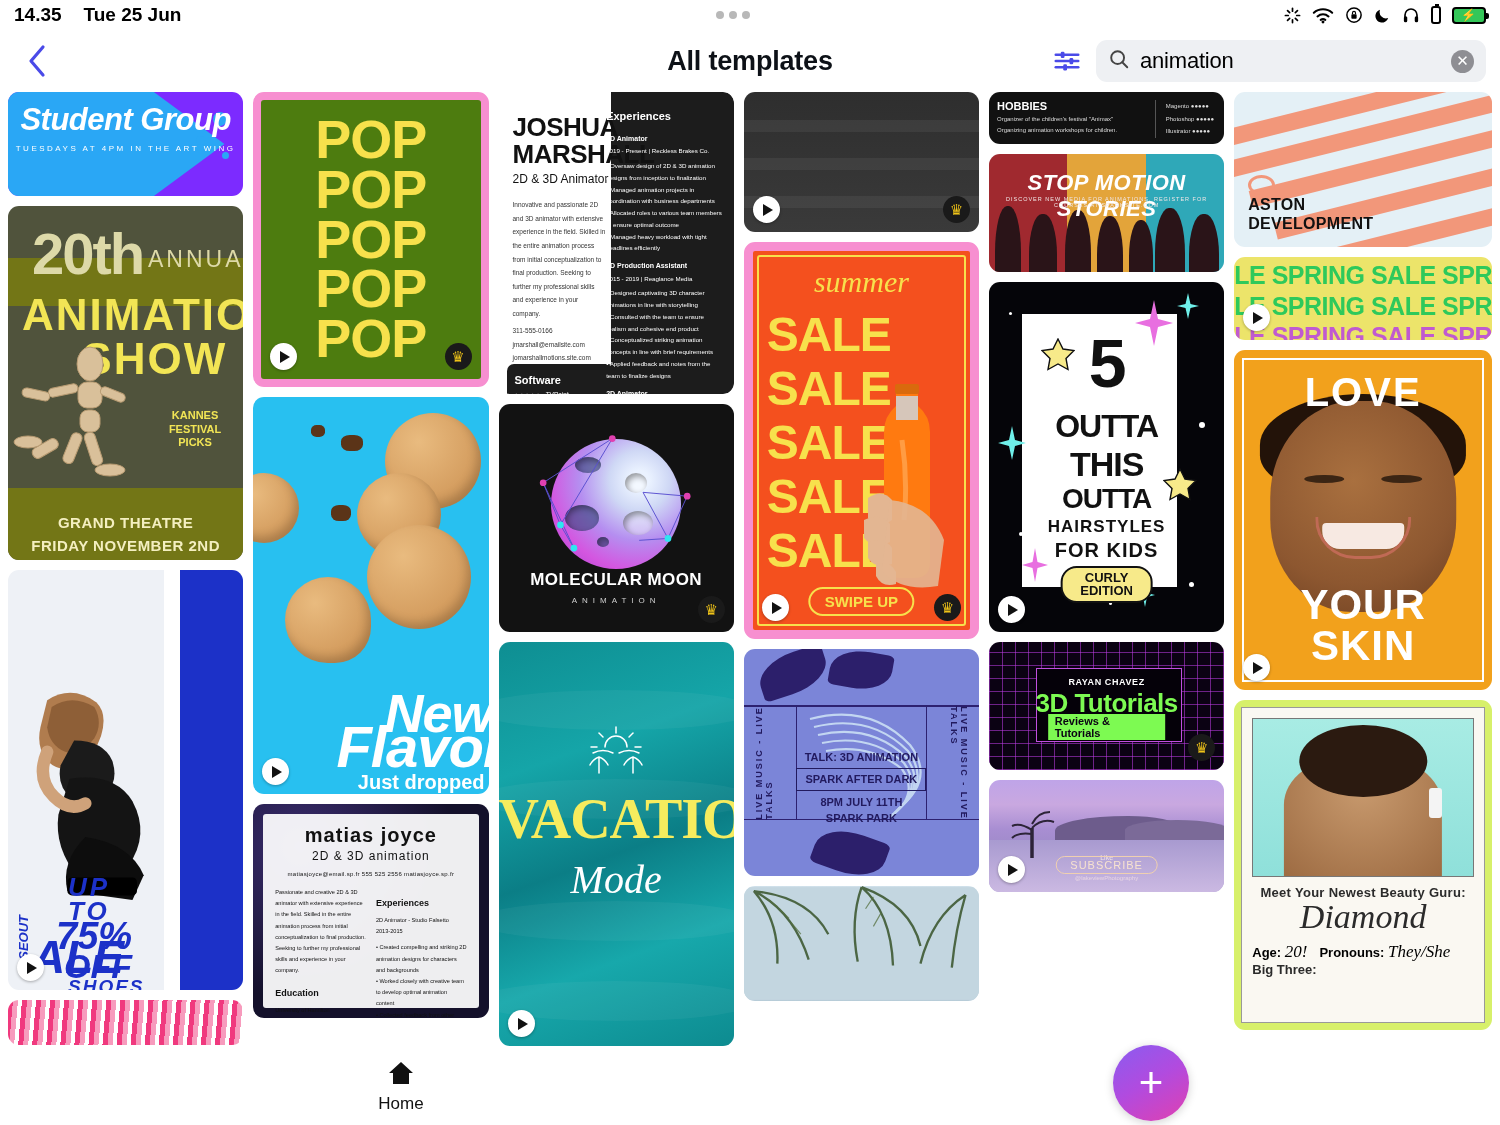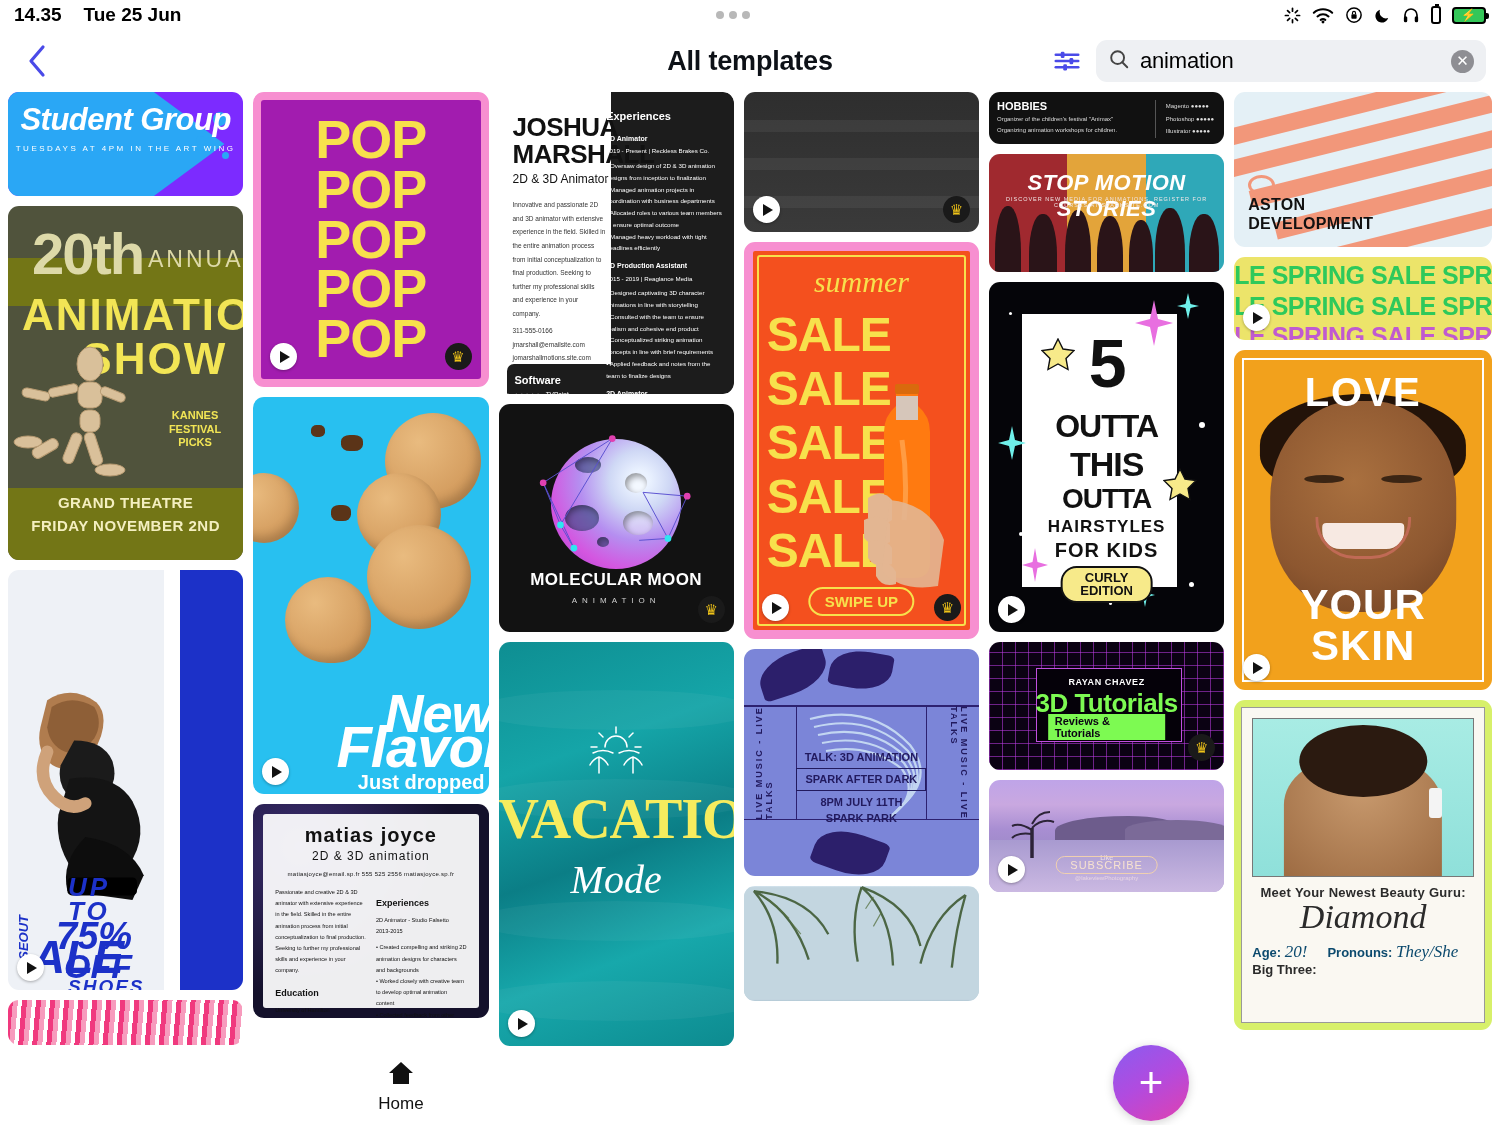--- a/index.html
+++ b/index.html
@@ -81,29 +81,29 @@
   .c-student .bub { position:absolute; border-radius:50%; background:#2aa7f5; }
 
   .c-anim { background:#50533c; padding: 0; }
   .c-anim .band { position:absolute; left:0; right:0; background:#737616; }
   .c-anim .t20 { position:absolute; top:14px; left:24px; font-size: 58px; font-weight: 800; color:#ddd9a8; letter-spacing:-2px; }
   .c-anim .tann { position:absolute; top:40px; left:140px; font-size: 23px; color:#ddd9a8; letter-spacing:3px; }
   .c-anim .tanim { position:absolute; top:84px; left:14px; font-size: 44px; font-weight:800; color:#f2e555; letter-spacing:2px; }
   .c-anim .tshow { position:absolute; top:128px; right:16px; font-size: 44px; font-weight:800; color:#f2e555; letter-spacing:2px; }
   .c-anim .mannequin { position:absolute; bottom:78px; left:4px; width:150px; height:140px; }
   .c-anim .laurel { position:absolute; right:22px; bottom:110px; color:#f2e555; font-size:11px; text-align:center; line-height:1.25; font-weight:700; }
-  .c-anim .foot { position:absolute; bottom:0; left:0; right:0; height:72px; background:#737616; color:#f4efc0; text-align:center; font-size:15px; font-weight:700; padding-top:4px; line-height:1.5; letter-spacing:.5px; }
+  .c-anim .foot { position:absolute; bottom:0; left:0; right:0; height:72px; background:#737616; color:#f4efc0; text-align:center; font-size:15px; font-weight:700; padding-top:24px; line-height:1.5; letter-spacing:.5px; }
 
   .c-shoes { background:#eef1f6; position:relative; }
   .c-shoes .blue { position:absolute; right:0; top:0; bottom:0; width:28%; background:#1c31c8; }
   .c-shoes .torn { position:absolute; right:27%; top:0; bottom:0; width:16px; background:#fff; }
   .c-shoes .fig { position:absolute; left:8%; top:12%; width:62%; height:82%; }
   .c-shoes .txt { position:absolute; left:8px; bottom:10px; color:#1c31c8; font-weight:800; font-style:italic; line-height:.95; }
 
-  .c-pop { background:#a21caf; border:8px solid #f78fd0; position:relative; }
+  .c-pop { background:#4d7c0f; border:8px solid #f78fd0; position:relative; }
   .c-pop .line { color:#f7e14c; font-size:54px; font-weight:800; text-align:center; letter-spacing:-1px; line-height:.92; }
 
   .c-cookie { background:#28c0f0; position:relative; }
   .c-cookie .ck { position:absolute; border-radius:50%; background: radial-gradient(circle at 35% 30%, #e9bb7f, #c98d4e); box-shadow: inset -4px -6px 10px rgba(0,0,0,.18); }
   .c-cookie .chip { position:absolute; border-radius:40%; background:#5b3418; }
   .c-cookie .t1 { position:absolute; right:-4px; bottom:50px; color:#fff; font-size:54px; font-style:italic; font-weight:800; letter-spacing:-1px; }
   .c-cookie .t2 { position:absolute; right:-16px; bottom:14px; color:#fff; font-size:58px; font-style:italic; font-weight:800; letter-spacing:-1px; }
   .c-cookie .t3 { position:absolute; right:4px; bottom:0px; color:#fff; font-size:20px; font-weight:700; }
 
   .c-resume { background:#fff; position:relative; color:#111; }
@@ -218,21 +218,21 @@
   .c-love .t3 { position:absolute; left:0; right:0; bottom:6%; text-align:center; color:#fff; font-size:42px; font-weight:800; letter-spacing:1px; }
 
   .c-diam { background:#d7f06a; position:relative; padding:7px; }
   .c-diam .pg { background:#faf8f2; height:100%; border:1px solid #999; padding:10px; }
   .c-diam .ph { width:100%; height:54%; background: linear-gradient(#a8ece4,#8fe0da); position:relative; border:1px solid #777; }
   .c-diam .pbody { position:absolute; left:50%; transform:translateX(-50%); bottom:0; width:72%; height:76%; border-radius:40% 40% 0 0;
     background: radial-gradient(circle at 50% 25%, #c89a6e, #9d6b42); }
   .c-diam .phair { position:absolute; left:50%; transform:translateX(-50%); top:4%; width:58%; height:46%; border-radius:50%; background:#2b1a10; }
   .c-diam .t1 { margin-top:8px; font-size:13px; font-weight:700; text-align:center; color:#2b2b2b; letter-spacing:.3px; }
   .c-diam .t2 { font-size:34px; text-align:center; font-family:"Liberation Serif", serif; font-style:italic; color:#2b2b2b; margin-top:-2px; }
-  .c-diam .row { display:flex; gap:20px; margin-top:6px; font-size:13px; font-weight:700; color:#0c4a6e; }
+  .c-diam .row { display:flex; gap:12px; margin-top:6px; font-size:13px; font-weight:700; color:#000000; }
   .c-diam .val { font-family:"Liberation Serif", serif; font-style:italic; font-weight:400; font-size:17px; }
   .c-diam .t3 { font-size:13px; font-weight:700; margin-top:0; color:#2b2b2b; }
 
   .c-pinkstripe { background: repeating-linear-gradient(95deg, #f0397e 0 5px, #f79bbd 5px 10px, #fff 10px 14px); }
 
   
   .bottom-nav {
     position: absolute; bottom: 0; left: 0; width: 1500px; height: 78px;
     background: #fff; display: flex; align-items: center; justify-content: space-around;
     border-top: 1px solid transparent;

